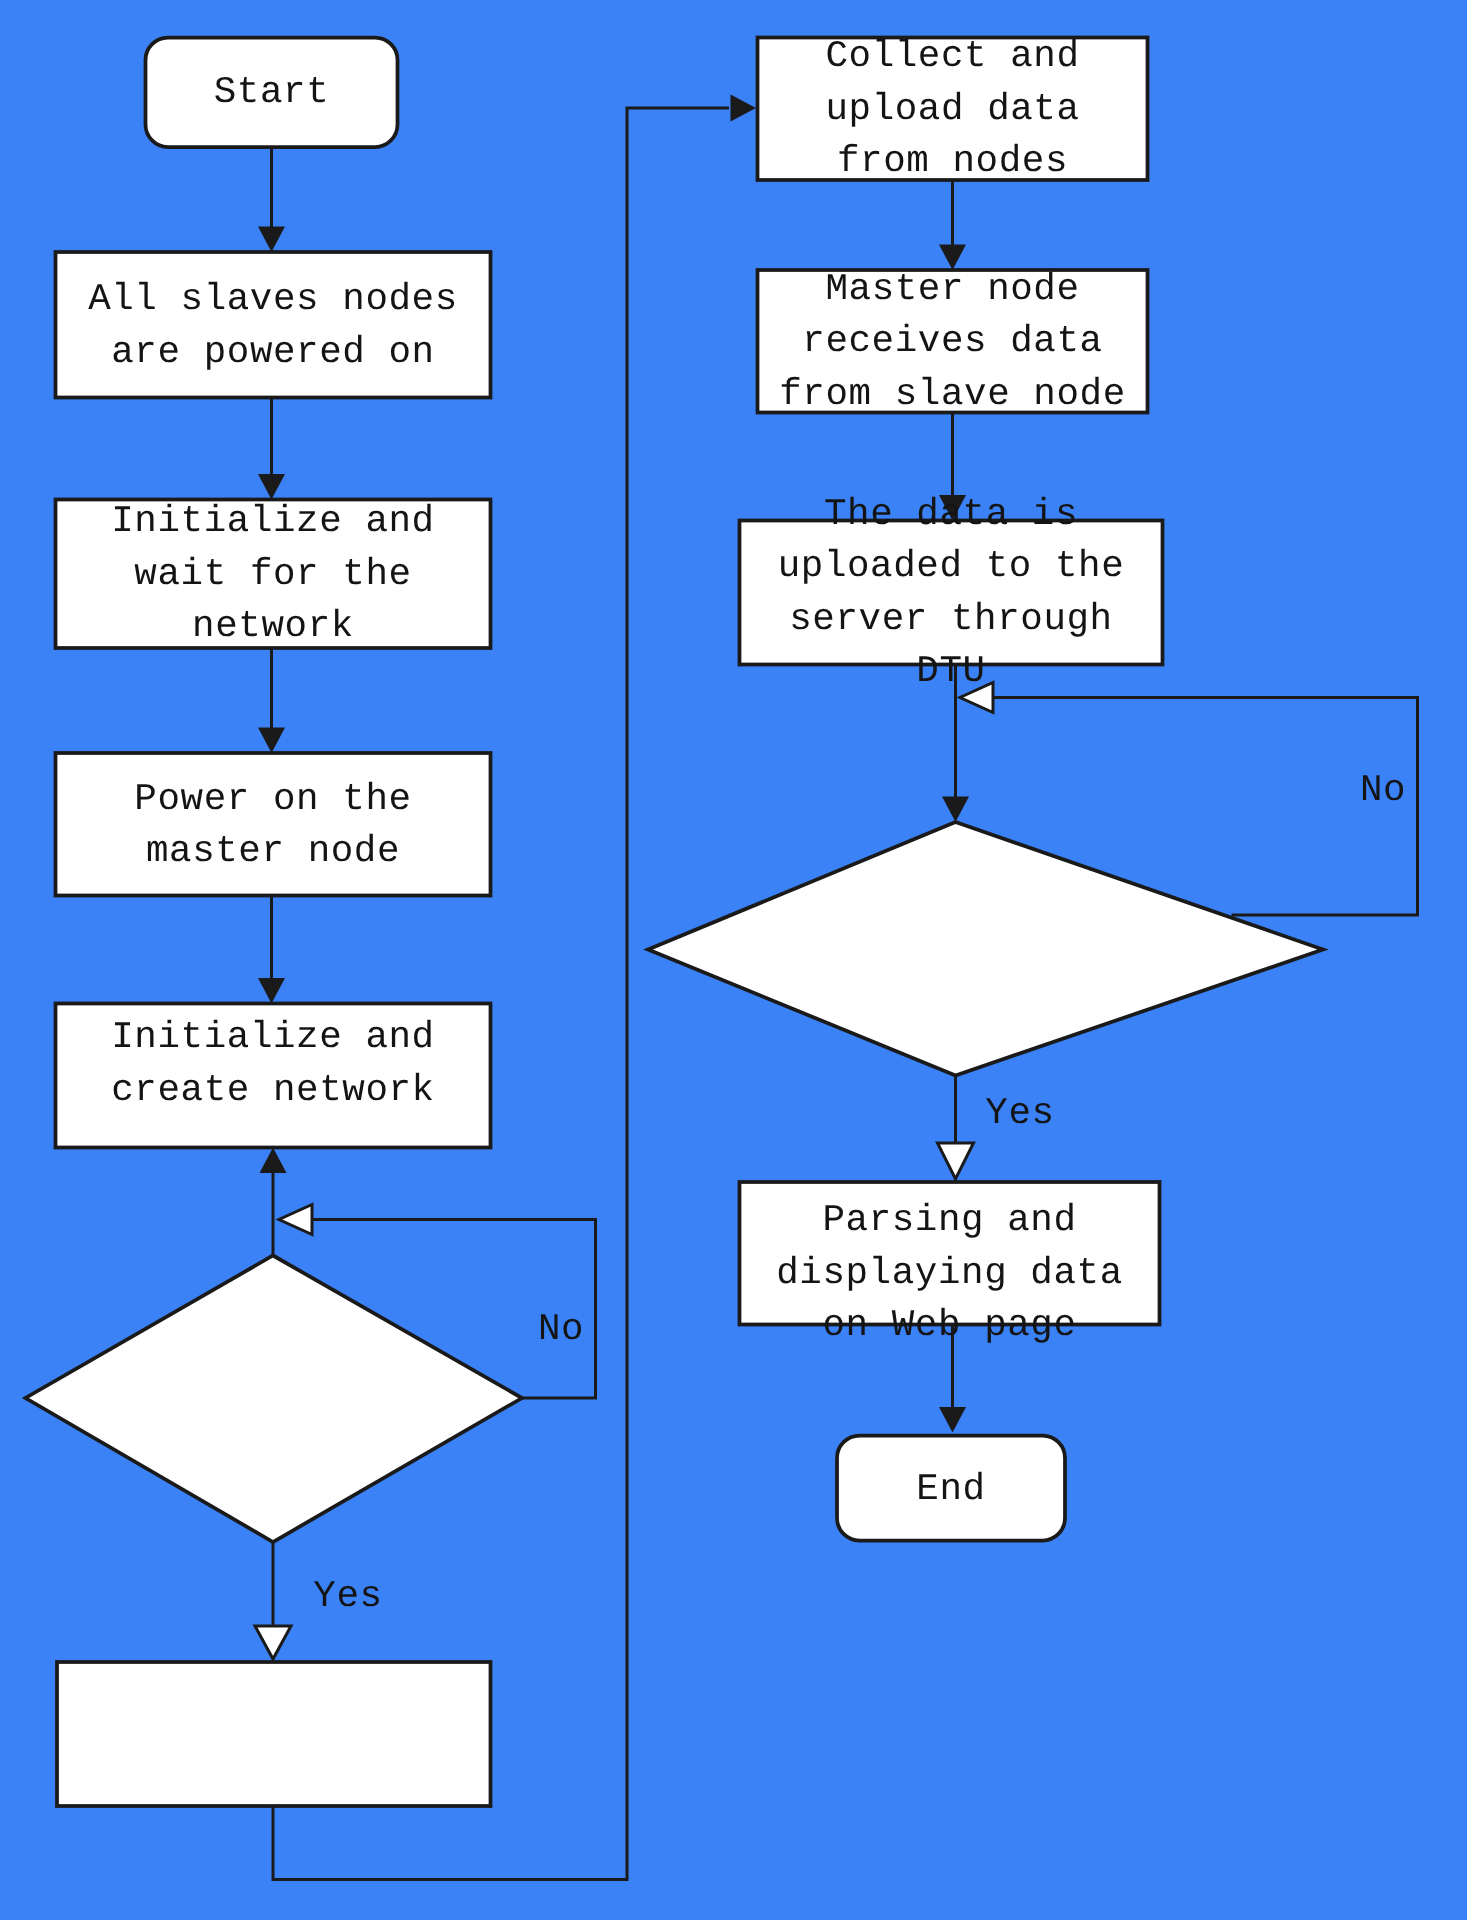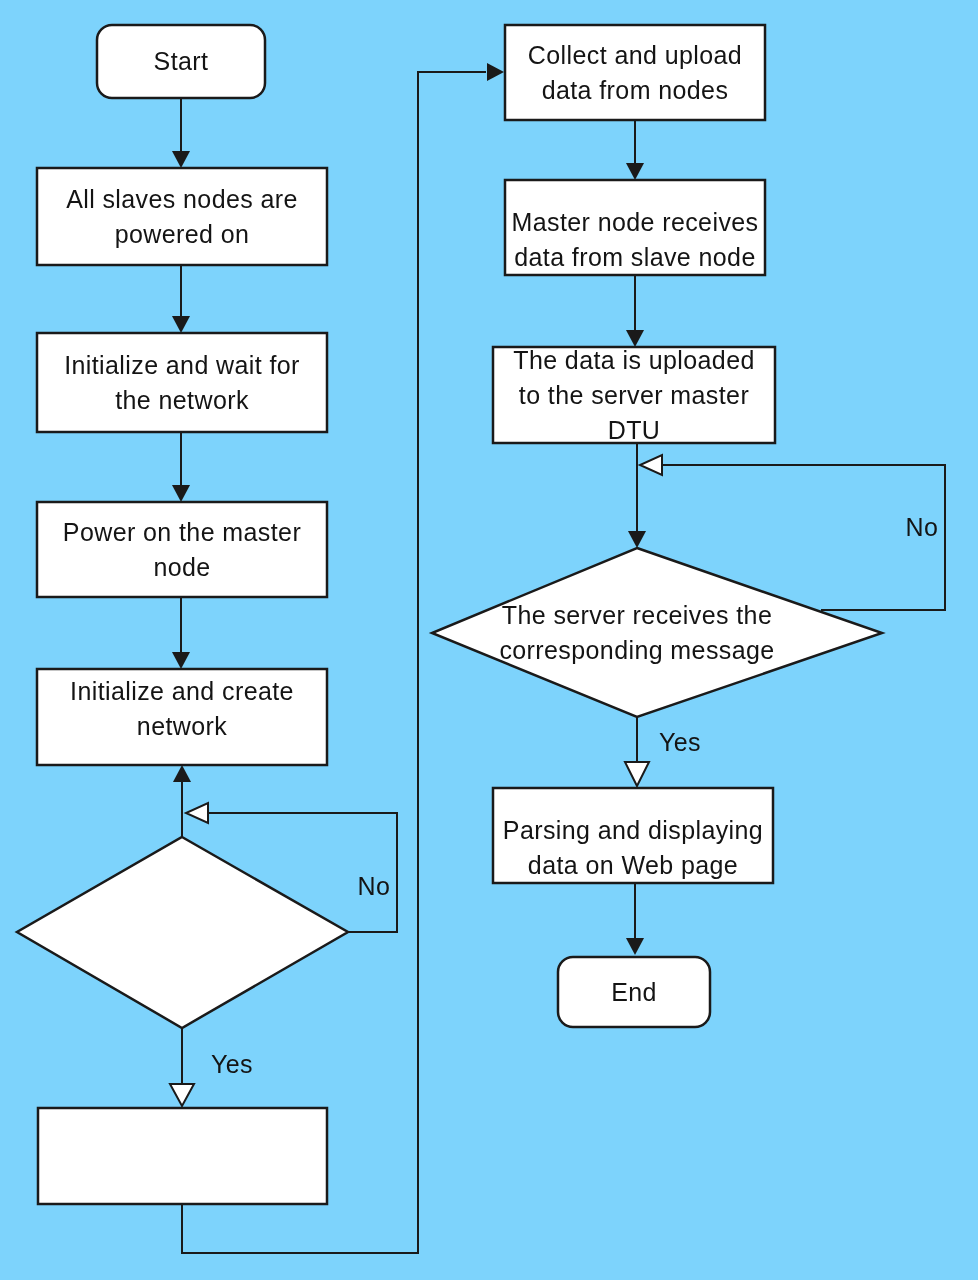--- a/index.html
+++ b/index.html
@@ -4,22 +4,22 @@
 <style>
   html, body {
     margin: 0;
     padding: 0;
     background: #ffffff;
   }
   #stage {
     position: relative;
     width: 978px;
     height: 1280px;
-    background: #7dd3fc;
-    font-family: Liberation Sans, sans-serif;
+    background: #3b82f6;
+    font-family: Liberation Mono, monospace;
     overflow: hidden;
   }
   #flow-svg {
     position: absolute;
     left: 0;
     top: 0;
     width: 978px;
     height: 1280px;
   }
   .node-label {
@@ -156,23 +156,22 @@
     <rect class="shape" x="558" y="957" width="152" height="70" rx="15"></rect>
   </svg>
 
   <div class="node-label" style="left:97px;  top:25px;   width:168px; height:73px;">Start</div>
   <div class="node-label" style="left:47px;  top:168px;  width:270px; height:97px;text-align:center;">All slaves nodes are powered on</div>
   <div class="node-label" style="left:47px;  top:333px;  width:270px; height:99px;">Initialize and wait for the network</div>
   <div class="node-label" style="left:47px;  top:502px;  width:270px; height:95px;">Power on the master node</div>
   <div class="node-label" style="left:47px;  top:669px;  width:270px; height:80px;">Initialize and create network</div>
 
   <div class="node-label" style="left:515px; top:25px;   width:240px; height:95px;">Collect and upload data from nodes</div>
-  <div class="node-label" style="left:511px; top:180px;  width:248px; height:95px;margin-top:12px;">Master node receives data from slave node</div>
-  <div class="node-label" style="left:504px; top:347px;  width:260px; height:96px;">The data is uploaded to the server master DTU</div>
-  <div class="node-label" style="left:477px; top:593px;  width:320px; height:80px;">The server receives the corresponding message</div>
+  <div class="node-label" style="left:511px; top:180px;  width:248px; height:95px;">Master node receives data from slave node</div>
+  <div class="node-label" style="left:504px; top:347px;  width:260px; height:96px;">The data is uploaded to the server through DTU</div>
   <div class="node-label" style="left:501px; top:788px;  width:264px; height:120px;">Parsing and displaying data on Web page</div>
   <div class="node-label" style="left:558px; top:957px;  width:152px; height:70px;text-align:center;">End</div>
 
   <div class="branch-label" style="left:374px; top:886px;">No</div>
   <div class="branch-label" style="left:232px; top:1064px;">Yes</div>
   <div class="branch-label" style="left:922px; top:527px;">No</div>
   <div class="branch-label" style="left:680px; top:742px;">Yes</div>
 
 </div>
 

